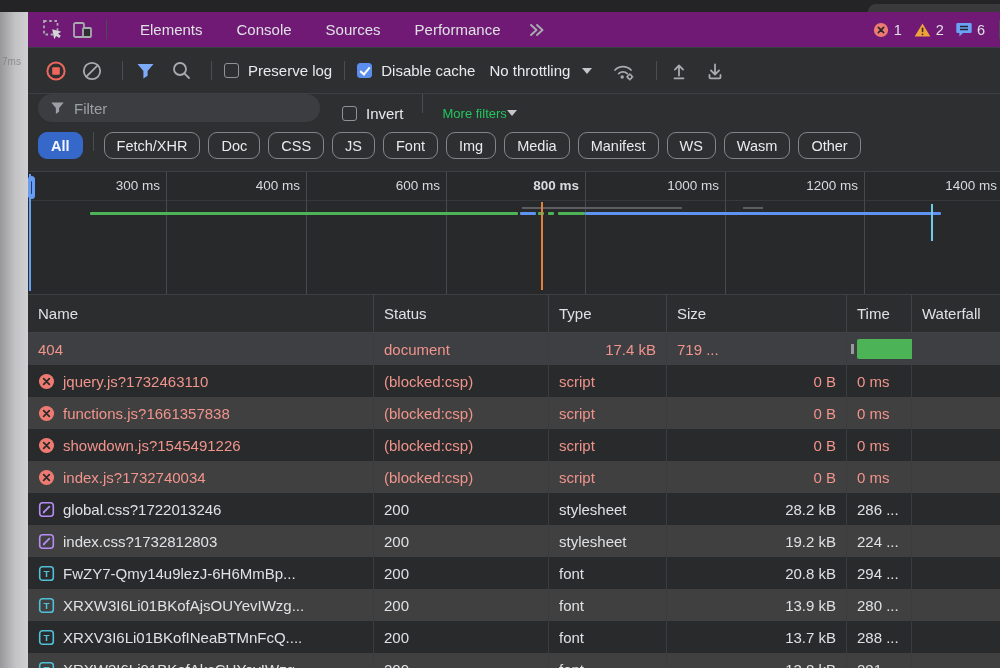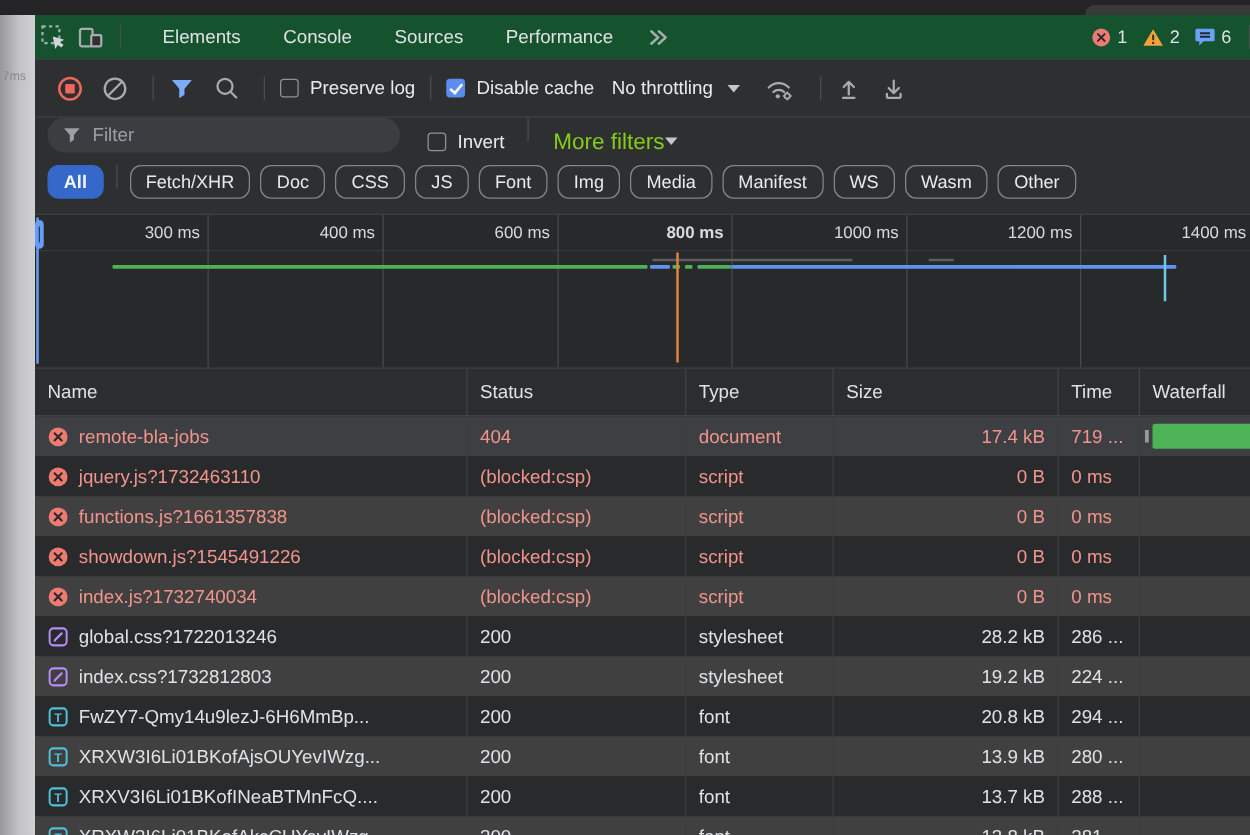--- a/index.html
+++ b/index.html
@@ -16,21 +16,21 @@
   
   .page-strip { width:28px; position:relative; overflow:hidden;
     background:linear-gradient(90deg,#98989a 0%,#c3c3c5 55%,#d0d0d2 100%); }
   .page-strip .behind-label { position:absolute; top:44px; left:2px; font-size:10px;
     color:#7e7e80; opacity:.8; white-space:nowrap; }
 
   .devtools { flex:1; min-width:0; display:flex; flex-direction:column; background:#2e2f31; }
 
   
   .tabbar { height:36px; flex:none; display:flex; align-items:center;
-    border-bottom:1px solid #3c4043; background:#14532d; }
+    border-bottom:1px solid #3c4043; background:#701a75; padding-left:10px; }
   .tb-icon { display:flex; align-items:center; justify-content:center; width:30px; height:28px;
     flex:none; }
   .vsep { width:1px; height:19px; background:#4a4d50; flex:none; margin:0 8px; }
   .tabs { display:flex; align-items:center; height:100%; margin-left:8px; }
   .tab { position:relative; height:100%; display:flex; align-items:center; padding:0 17px;
     font-size:15px; color:#dfe1e5; cursor:default; }
   .tab.active { color:#7cacf8; }
   .tab.active::after { content:""; position:absolute; left:10px; right:10px; bottom:0;
     height:3px; border-radius:2px 2px 0 0; background:#7cacf8; }
   .more-tabs { margin-left:4px; }
@@ -53,21 +53,21 @@
     font-size:15px; color:#e8eaed; white-space:nowrap; }
   .caret { width:0; height:0; border-left:5.5px solid transparent; border-right:5.5px solid transparent;
     border-top:6.5px solid #c3c6ca; }
 
   
   .filterbar { height:38px; flex:none; display:flex; padding-left:10px; }
   .filter-pill { width:282px; height:28px; border-radius:14px; background:#3c3d40;
     display:flex; align-items:center; padding:0 12px; gap:9px; flex:none; }
   .filter-pill .ph { font-size:15px; color:#9aa0a6; }
   .filterbar .check-group { margin-left:22px; }
-  .more-filters { display:flex; align-items:center; font-size:18px; color:#84cc16;
+  .more-filters { display:flex; align-items:center; font-size:13px; color:#22c55e;
     margin-left:6px; white-space:nowrap; }
 
   
   .chipsbar { height:40px; flex:none; display:flex; align-items:flex-start; gap:8px;
     padding-left:10px; border-bottom:1px solid #3c4043; }
   .chip { height:27px; display:flex; align-items:center; padding:0 12px; border-radius:9px;
     border:1px solid #82858a; color:#e8eaed; font-size:14.5px; white-space:nowrap; }
   .chip.selected { background:#3568c9; border-color:#3568c9; color:#f2f6ff; font-weight:bold; }
   .chipsbar .vsep { margin:0 2px; }
 
@@ -353,29 +353,20 @@
           </div>
           <div class="hcell">
             <span>Time</span>
           </div>
           <div class="hcell">
             <span>Waterfall</span>
           </div>
         </div>
       <div class="tbody" id="tbody">
           <div class="trow odd err hl">
-    <div class="cell c-name">
-      <span class="ricon">
-                <svg width="17" height="17" viewBox="0 0 18 18">
-                  <circle cx="9" cy="9" r="8" fill="#ee7b72"></circle>
-                  <path d="M6 6 L12 12 M12 6 L6 12" stroke="#29292b" stroke-width="1.8" stroke-linecap="round"></path>
-                </svg>
-              </span>
-      <span>remote-bla-jobs</span>
-    </div>
     <div class="cell">404</div>
     <div class="cell">document</div>
     <div class="cell c-size">17.4 kB</div>
     <div class="cell">719 ...</div>
     <div class="cell c-wf">
               <span class="wf-tick"></span>
               <span class="wf-bar"></span>
             </div>
   </div>
           <div class="trow even err">

